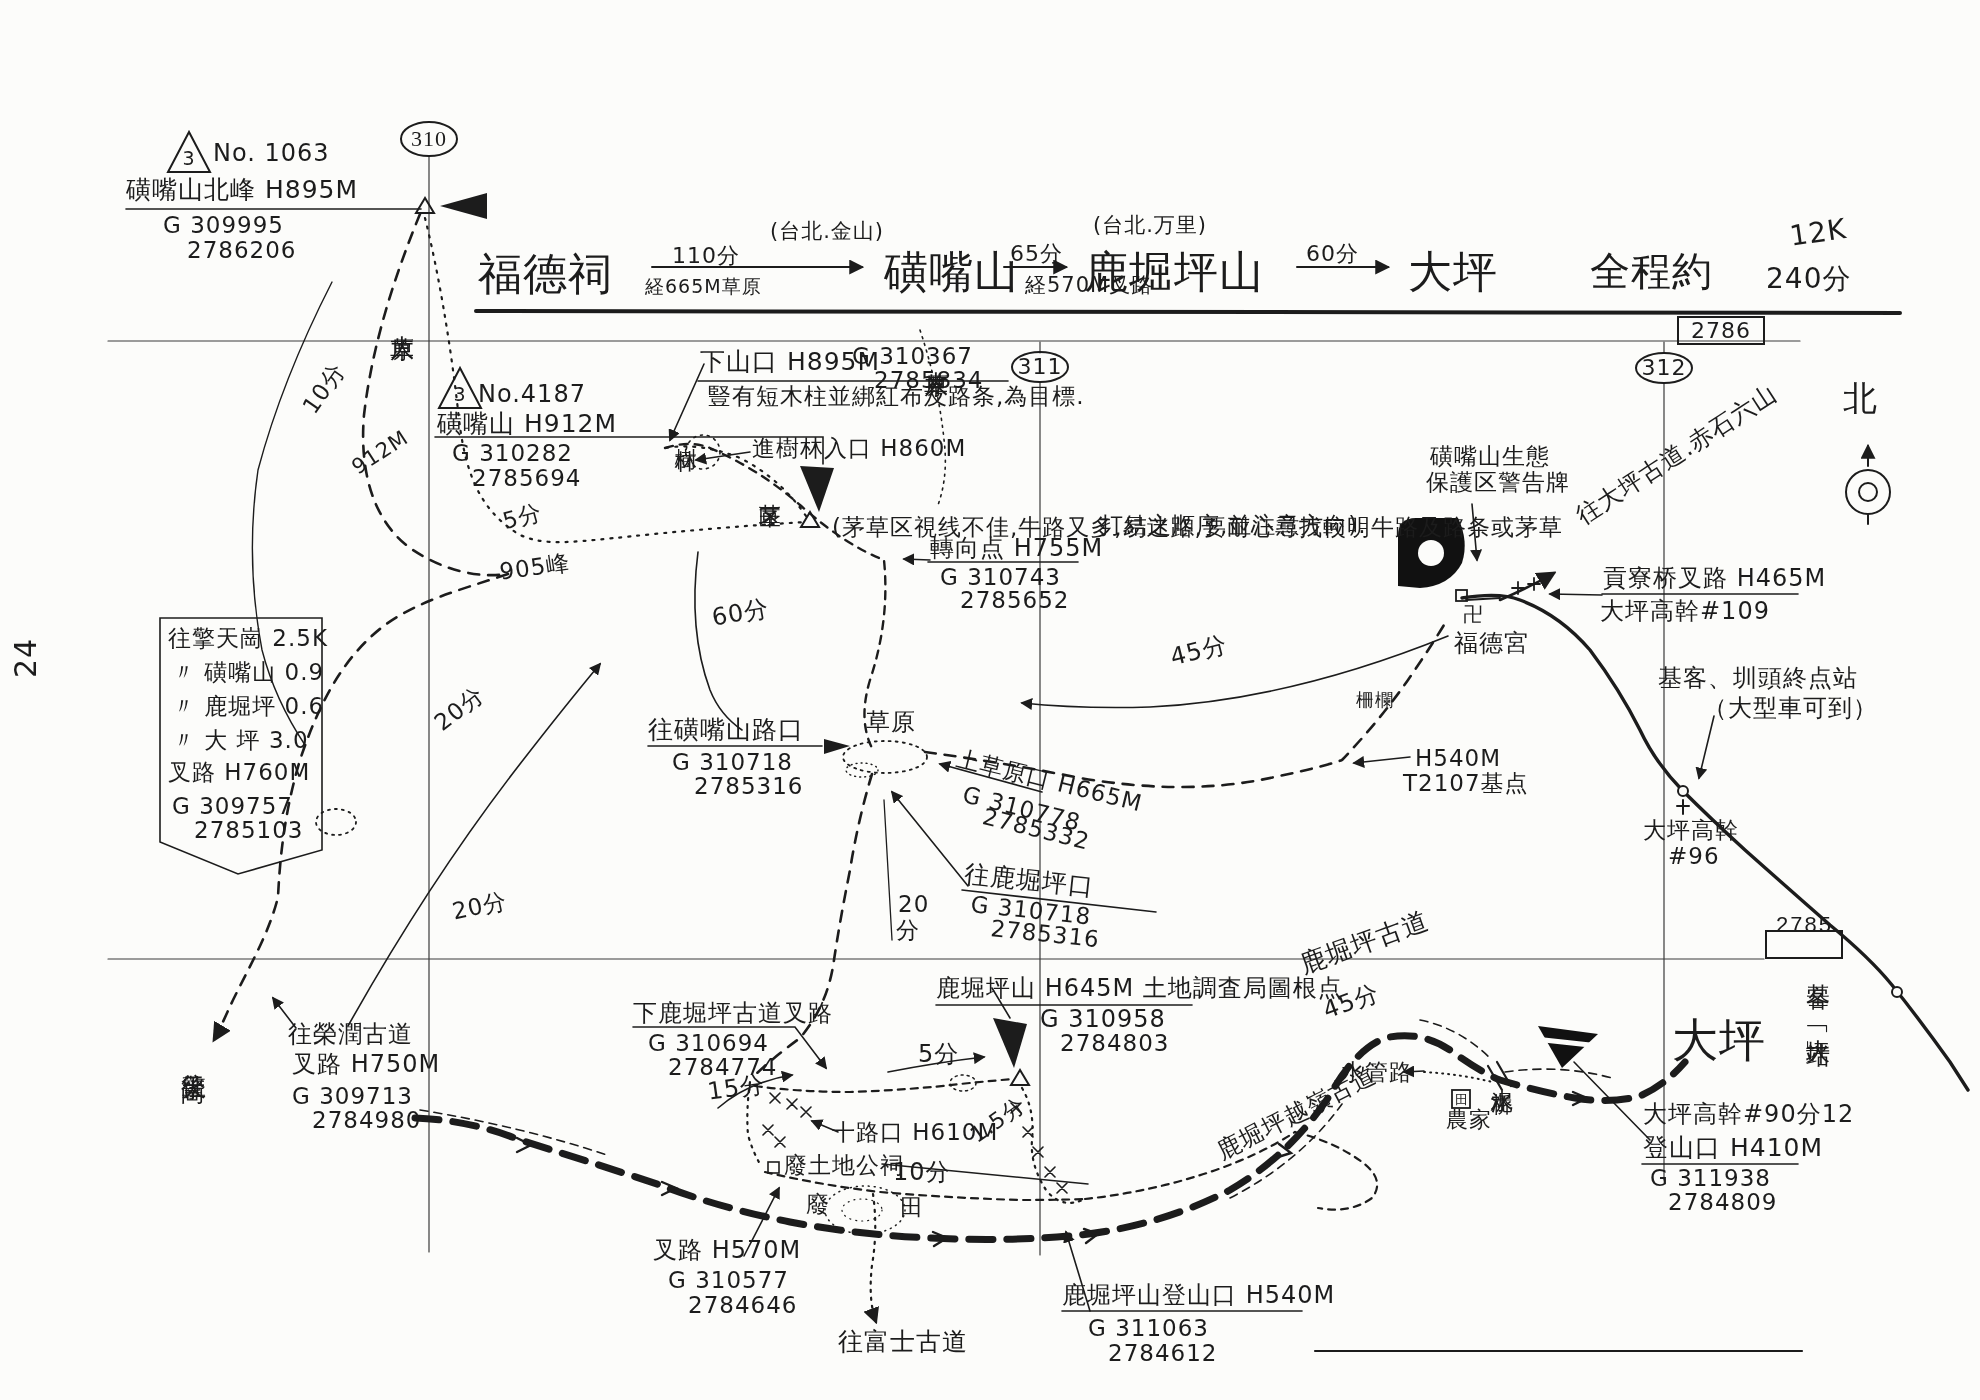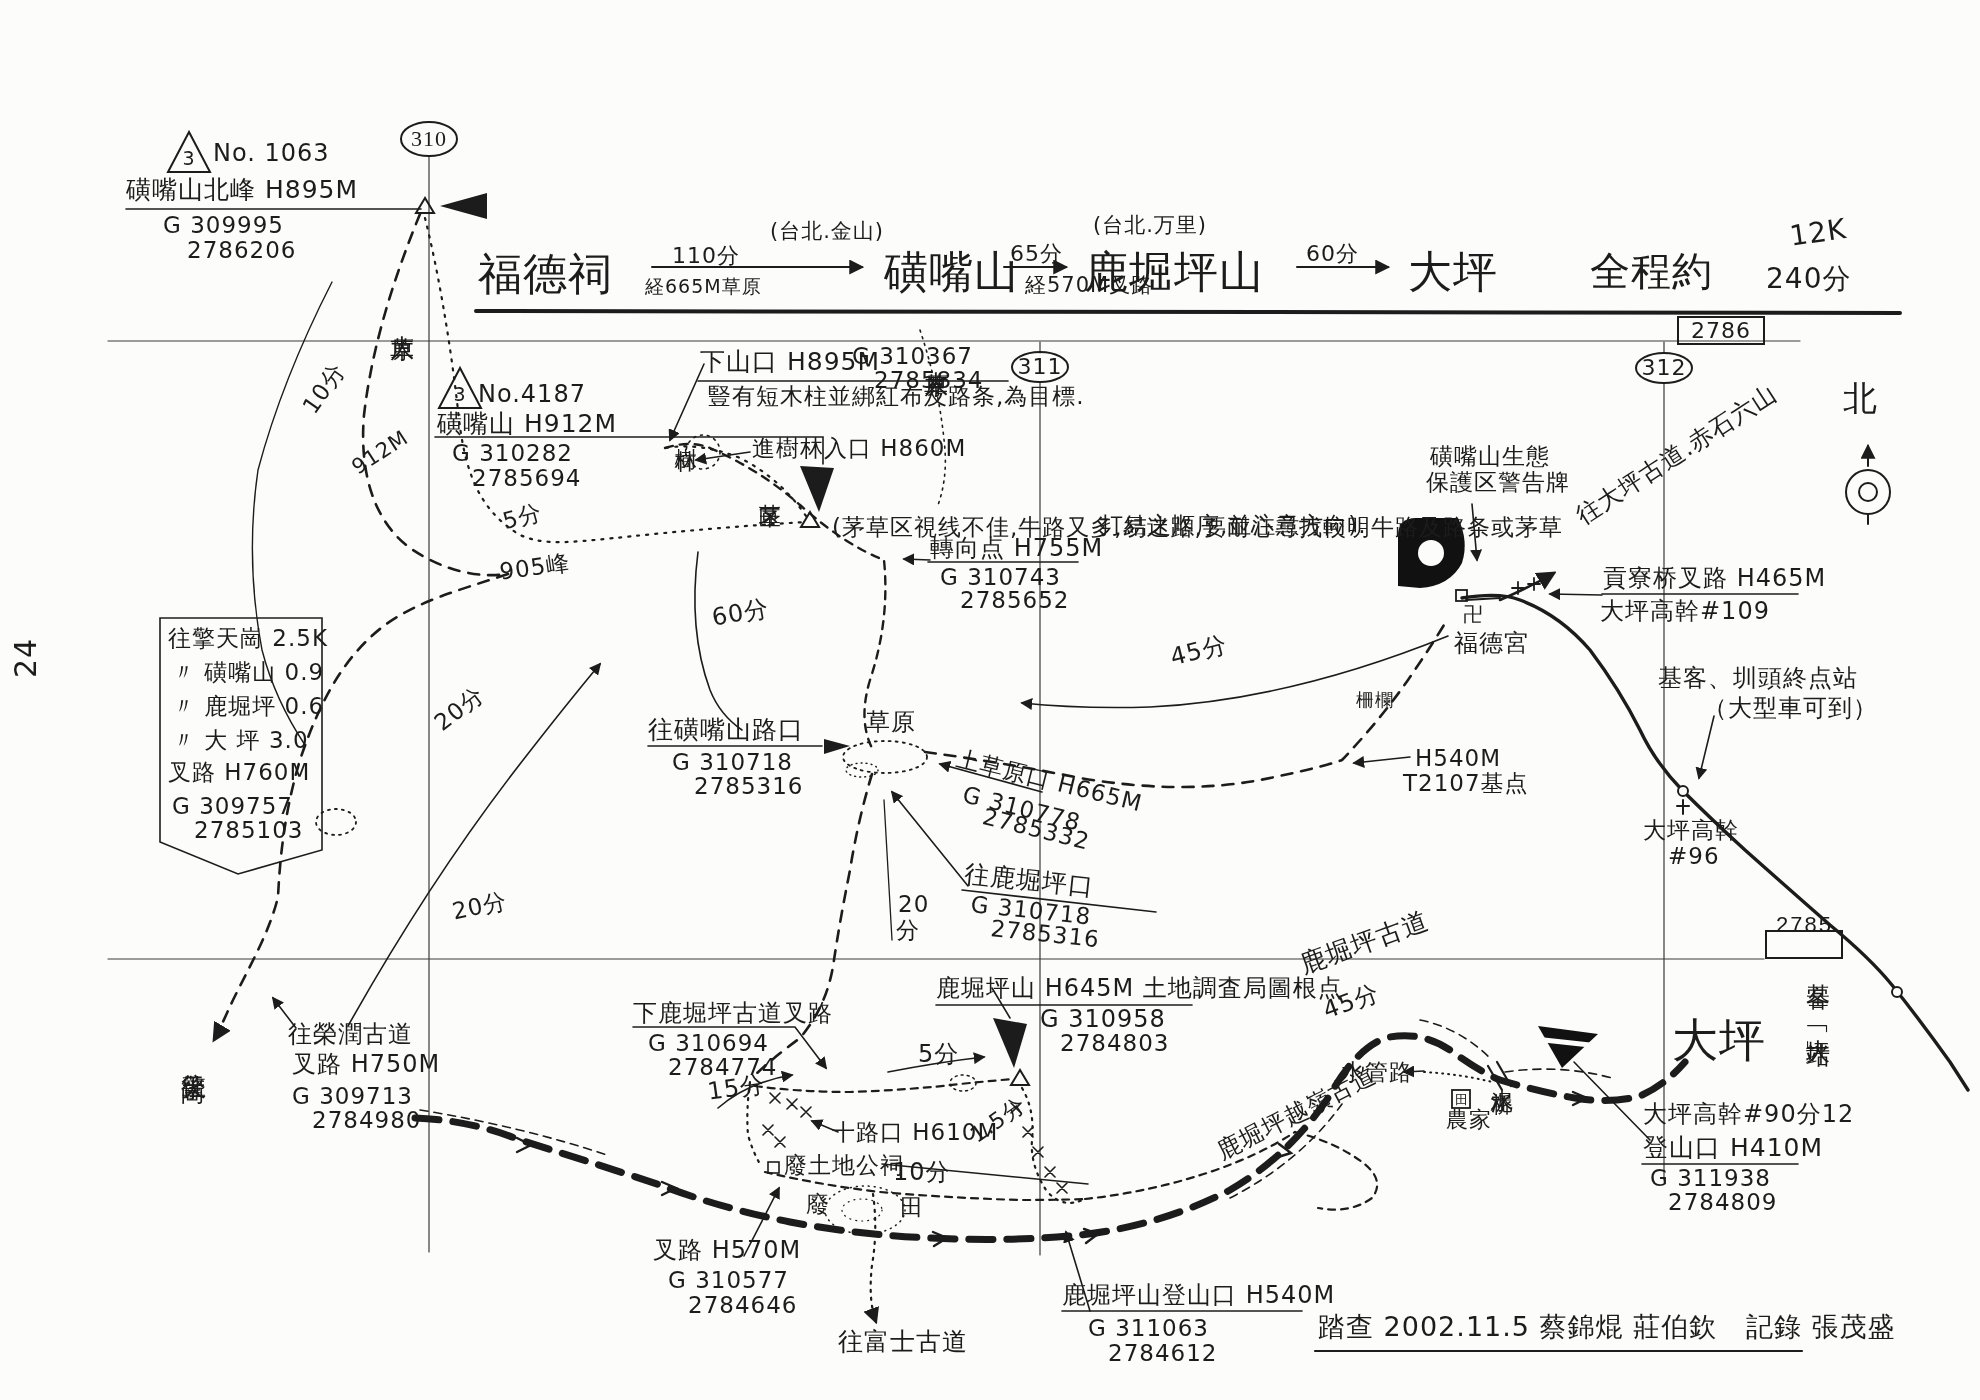--- a/index.html
+++ b/index.html
@@ -314,21 +314,20 @@
       <div class="lbl" style="left: 1341px; top: 1060px; font-size: 23px;">水管路</div>
       <div class="lbl vert" style="left: 1490px; top: 1072px; font-size: 22px;">水泥桥</div>
       <div class="lbl" style="left: 1446px; top: 1108px; font-size: 22px;">農家</div>
       <div class="lbl" style="left: 1672px; top: 1016px; font-size: 46px;">大坪</div>
       <div class="lbl" style="left: 1643px; top: 1102px; font-size: 24px;">大坪高幹#90分12</div>
       <div class="lbl" style="left: 1643px; top: 1134px; font-size: 25px;">登山口 H410M</div>
       <div class="lbl" style="left: 1650px; top: 1166px; font-size: 23px;">G 311938</div>
       <div class="lbl" style="left: 1668px; top: 1190px; font-size: 23px;">2784809</div>
       <div class="lbl vert" style="left: 1804px; top: 964px; font-size: 24px;">基客</div>
       <div class="lbl vert" style="left: 1804px; top: 1018px; font-size: 24px;">「大坪站」</div>
-      <div class="lbl" style="left: 1318px; top: 1312px; font-size: 27px;">踏查 2002.11.5 蔡錦焜 莊伯欽   記錄 張茂盛</div>
       <div class="lbl" style="left: 288px; top: 1022px; font-size: 24px;">往榮潤古道</div>
       <div class="lbl" style="left: 292px; top: 1052px; font-size: 24px;">叉路 H750M</div>
       <div class="lbl" style="left: 292px; top: 1084px; font-size: 23px;">G 309713</div>
       <div class="lbl" style="left: 312px; top: 1108px; font-size: 23px;">2784980</div>
       <div class="lbl vert" style="left: 180px; top: 1053px; font-size: 25px;">往擎天崗</div>
       <div class="lbl" style="left: 1843px; top: 380px; font-size: 34px;">北</div>
       <div class="lbl" style="left: 10px; top: 678px; font-size: 30px; transform: rotate(-90deg);">24</div>
       <div class="lbl" style="left: 1455px; top: 1093px; font-size: 13px;">田</div>
     </div>
 

